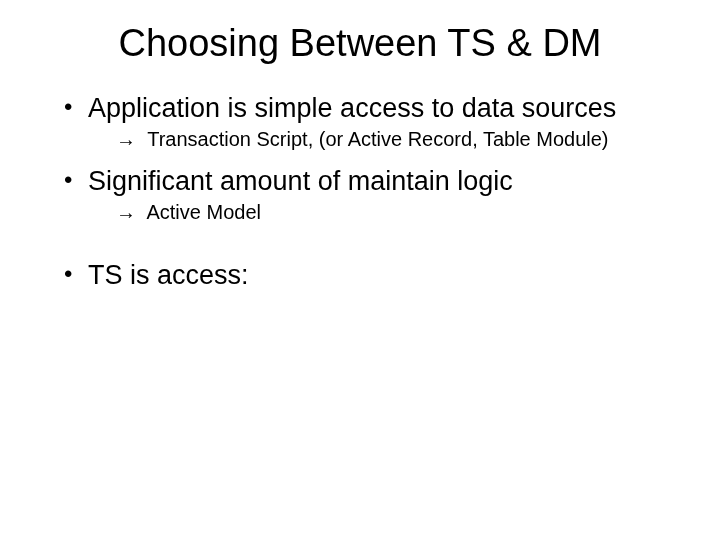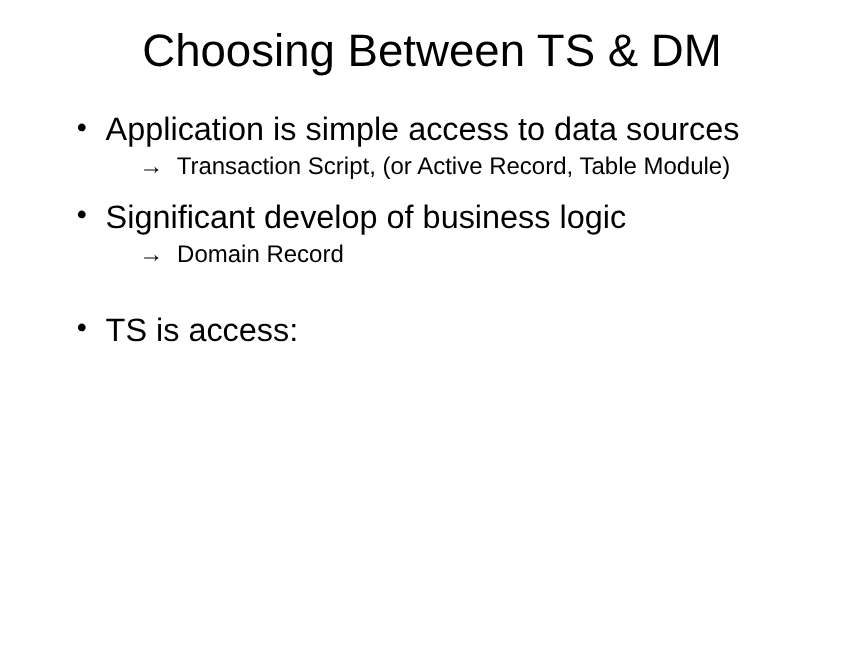--- a/index.html
+++ b/index.html
@@ -70,23 +70,23 @@
   <ul class="top">
 
     <li>
       <span>Application is simple access to data sources</span>
       <div class="sub arrow">
         <span>Transaction Script, (or Active Record, Table Module)</span>
       </div>
     </li>
 
     <li>
-      <span>Significant develop of business logic</span>
+      <span>Significant amount of maintain logic</span>
       <div class="sub arrow">
-        <span>Domain Record</span>
+        <span>Active Model</span>
       </div>
     </li>
 
     <div class="gap-md"></div>
 
     <li>
       <span>TS is access:</span>
     </li>
 
   </ul>

